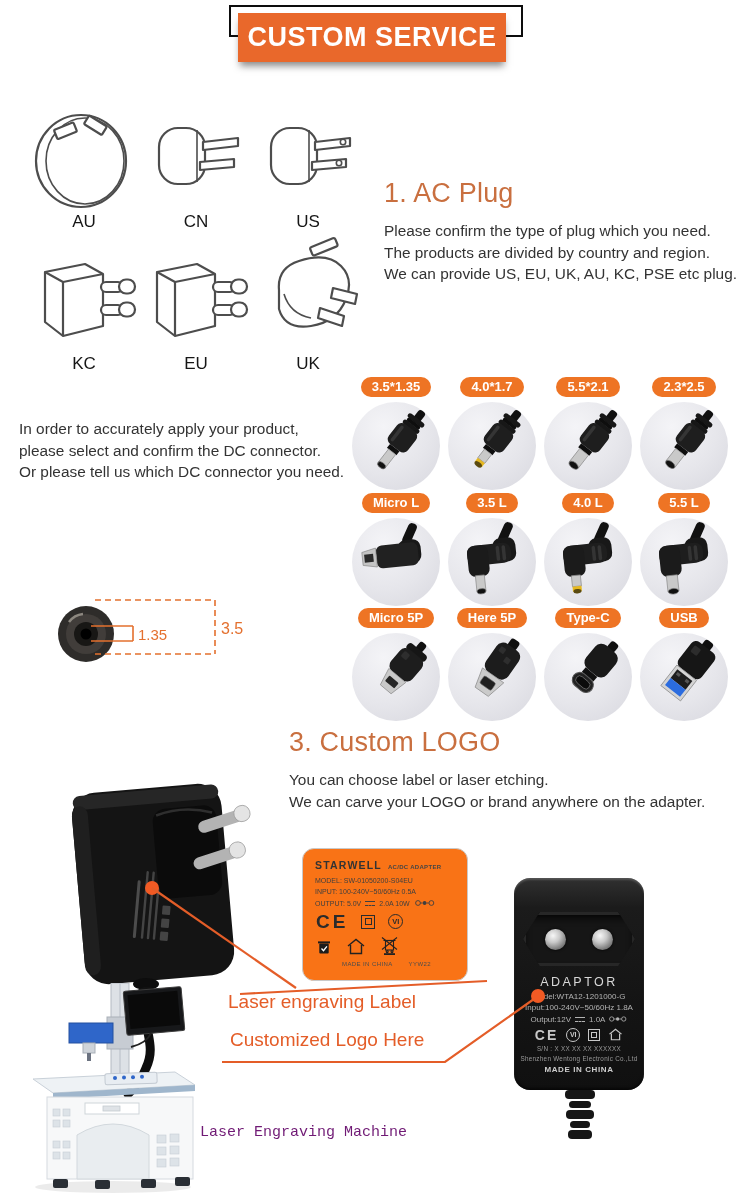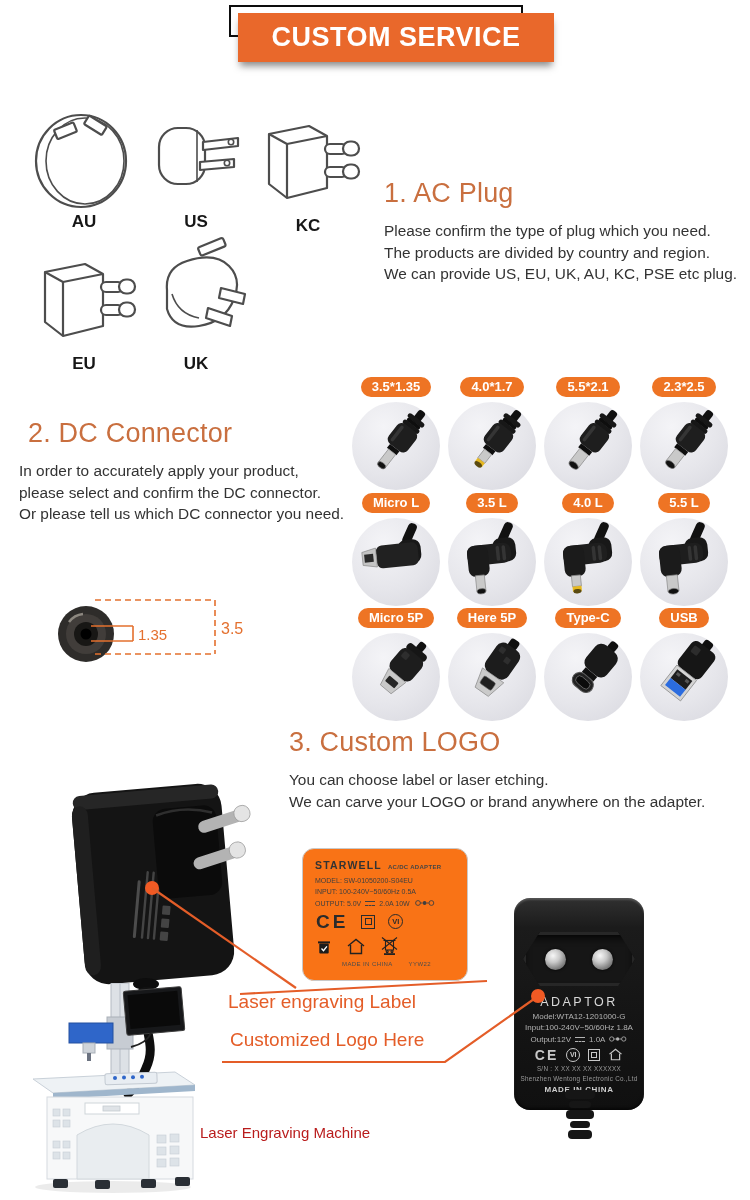--- a/index.html
+++ b/index.html
@@ -5,29 +5,29 @@
   :root{
     --banner:#E9682B; --badge:#EE7424; --heading:#C96F3F; --callout:#E45D28;
   }
   *{box-sizing:border-box;}
   html,body{margin:0;padding:0;background:#fff;}
   body{font-family:"Liberation Sans","DejaVu Sans",sans-serif;}
   .page{position:relative;width:750px;height:1200px;background:#fff;overflow:hidden;}
 
   
   .banner-outline{position:absolute;left:229px;top:5px;width:294px;height:32px;border:2px solid #0d0d0d;background:#fff;}
-  .banner{position:absolute;left:238px;top:13px;width:316px;height:49px;background:var(--banner);
+  .banner{position:absolute;left:238px;top:13px;width:268px;height:49px;background:var(--banner);
     box-shadow:0 6px 7px -2px rgba(45,45,45,.55);display:flex;align-items:center;justify-content:center;
     color:#fff;font-size:27px;font-weight:800;letter-spacing:.5px;}
 
   
   .plug-grid{position:absolute;left:28px;top:98px;display:grid;grid-template-columns:repeat(3,112px);grid-auto-rows:138px;justify-items:center;}
   .plug-cell{display:flex;flex-direction:column;align-items:center;}
   .plug-cell svg{display:block;}
-  .plug-cap{font-size:17px;font-weight:700;color:#161616;margin-top:0px;}
+  .plug-cap{font-size:17px;font-weight:400;color:#161616;margin-top:0px;}
   .ac-text{position:absolute;left:384px;top:178px;width:360px;}
   h2.sec{font-size:27px;font-weight:400;color:var(--heading);margin:0 0 11px 0;letter-spacing:.2px;}
   .para{font-size:15.4px;line-height:21.6px;color:#333;margin:0;}
 
   
   .dc-text{position:absolute;left:28px;top:418px;width:350px;}
   .dc-text .para{margin-left:-9px;}
   .dim-svg{position:absolute;left:55px;top:592px;}
   .dc-grid{position:absolute;left:348px;top:377px;display:grid;grid-template-columns:repeat(4,96px);grid-auto-rows:115.5px;justify-items:center;}
   .dc-cell{display:flex;flex-direction:column;align-items:center;}
@@ -48,21 +48,21 @@
   .lc-icons1{display:flex;align-items:center;gap:13px;margin-top:5px;margin-left:1px;}
   .ce{font-size:19px;letter-spacing:3px;font-weight:600;color:#2b2b2b;line-height:1;}
   .sq2{width:14px;height:14px;border:1.6px solid #2b2b2b;display:flex;align-items:center;justify-content:center;}
   .sq2 i{display:block;width:7px;height:7px;border:1.3px solid #2b2b2b;}
   .vic{width:15px;height:15px;border:1.3px solid #2b2b2b;border-radius:50%;display:flex;align-items:center;justify-content:center;font-size:7.5px;font-weight:700;color:#2b2b2b;}
   .lc-icons2{display:flex;align-items:flex-end;gap:15px;margin-top:5px;margin-left:2px;}
   .lc-made{display:flex;gap:16px;font-size:6px;color:#4c4c4c;margin-top:6px;justify-content:center;letter-spacing:.4px;}
 
   .adapterR{position:absolute;left:514px;top:878px;width:130px;height:212px;border-radius:16px;
     background:linear-gradient(180deg,#303030 0%,#1b1b1b 14%,#141414 60%,#101010 100%);
-    box-shadow:inset 0 2px 2px rgba(255,255,255,.18), inset 0 -2px 3px rgba(0,0,0,.6);margin-top:20px;}
+    box-shadow:inset 0 2px 2px rgba(255,255,255,.18), inset 0 -2px 3px rgba(0,0,0,.6);}
   .socket{width:112px;height:54px;margin:34px auto 0;background:#161616;
     clip-path:polygon(15% 0,85% 0,100% 50%,85% 100%,15% 100%,0 50%);
     display:flex;align-items:center;justify-content:center;gap:26px;
     box-shadow:inset 0 0 0 3px #272727, inset 0 5px 9px #000;}
   .pin{width:21px;height:21px;border-radius:50%;
     background:radial-gradient(circle at 38% 32%,#f7f7f7 0%,#c9c9c9 35%,#7e7e7e 70%,#4c4c4c 100%);
     box-shadow:0 0 3px #000;}
   .ad-title{margin-top:9px;text-align:center;font-size:12.5px;letter-spacing:2.5px;color:#d8d8d8;}
   .ad-line{text-align:center;font-size:8px;color:#b3b3b3;margin-top:2.5px;white-space:nowrap;display:flex;justify-content:center;align-items:center;gap:2px;}
   .dc-sym.lt{border-color:#b3b3b3;}
@@ -70,21 +70,21 @@
   .ce.lt{font-size:14px;color:#c8c8c8;letter-spacing:2px;font-weight:600;}
   .vic.lt{width:14px;height:14px;border-color:#c8c8c8;color:#c8c8c8;font-size:7px;}
   .sq2.lt{width:12px;height:12px;border-color:#c8c8c8;}
   .sq2.lt i{width:6px;height:6px;border-color:#c8c8c8;}
   .ad-tiny{text-align:center;font-size:6.3px;color:#9a9a9a;margin-top:3px;letter-spacing:.3px;}
   .ad-made{text-align:center;font-size:8px;font-weight:700;color:#cecece;margin-top:3px;letter-spacing:.6px;}
   .ribs{position:absolute;left:560px;top:1090px;width:40px;display:flex;flex-direction:column;align-items:center;}
   .ribs div{background:#161616;border-radius:4px;}
 
   .machine{position:absolute;left:25px;top:983px;}
-  .machine-cap{position:absolute;left:200px;top:1124px;font-size:15px;color:#b91c1c;}
+  .machine-cap{position:absolute;left:200px;top:1124px;font-size:15px;color:#701a75;font-family:Liberation Mono, monospace;}
   .callout{position:absolute;font-size:19px;font-weight:400;color:var(--callout);white-space:nowrap;}
   .co1{left:228px;top:991px;}
   .co2{left:230px;top:1029px;}
   .overlay{position:absolute;left:0;top:730px;pointer-events:none;}
 </style>
 </head>
 <body>
 
 <div class="page">
 
@@ -93,20 +93,29 @@
 
   <div class="plug-grid">
     <div class="plug-cell">
       <svg width="110" height="114" viewBox="0 0 110 114" fill="#fff" stroke="#4d4d4d" stroke-width="2.2" stroke-linejoin="round">
         <ellipse cx="52" cy="63" rx="45" ry="46"></ellipse>
         <ellipse cx="56" cy="63" rx="39" ry="43" fill="none" stroke-width="1.6"></ellipse>
         <rect x="26" y="28" width="21" height="10" rx="1.5" transform="rotate(-22 36 33)"></rect>
         <rect x="56" y="22" width="21" height="10" rx="1.5" transform="rotate(32 66 27)"></rect>
       </svg>
       <div class="plug-cap">AU</div>
+    </div>
+    <div class="plug-cell">
+      <svg width="110" height="114" viewBox="0 0 110 114" fill="#fff" stroke="#4d4d4d" stroke-width="2.2" stroke-linejoin="round">
+        <rect x="18" y="30" width="46" height="56" rx="19"></rect>
+        <path d="M56,32 v52" fill="none" stroke-width="1.6"></path>
+        <polygon points="62,44 97,40 97,48 62,52"></polygon>
+        <polygon points="59,64 93,61 93,69 59,72"></polygon>
+      </svg>
+      <div class="plug-cap">CN</div>
     </div>
     <div class="plug-cell">
       <svg width="110" height="114" viewBox="0 0 110 114" fill="#fff" stroke="#4d4d4d" stroke-width="2.2" stroke-linejoin="round">
         <rect x="18" y="30" width="46" height="56" rx="19"></rect>
         <path d="M56,32 v52" fill="none" stroke-width="1.6"></path>
         <polygon points="62,44 97,40 97,48 62,52"></polygon>
         <polygon points="59,64 93,61 93,69 59,72"></polygon>
         <circle cx="90" cy="44" r="2.7" fill="none" stroke-width="1.6"></circle>
         <circle cx="86" cy="65" r="2.7" fill="none" stroke-width="1.6"></circle>
       </svg>
@@ -149,21 +158,20 @@
   </div>
 
   <div class="ac-text">
     <h2 class="sec">1. AC Plug</h2>
     <p class="para">Please confirm the type of plug which you need.</p>
     <p class="para">The products are divided by country and region.</p>
     <p class="para">We can provide US, EU, UK, AU, KC, PSE etc plug.</p>
   </div>
 
   <div class="dc-text">
-    <h2 class="sec">2. DC Connector</h2>
     <p class="para">In order to accurately apply your product,</p>
     <p class="para">please select and confirm the DC connector.</p>
     <p class="para">Or please tell us which DC connector you need.</p>
   </div>
 
   <svg class="dim-svg" width="215" height="78" viewBox="0 0 215 78">
     <circle cx="31" cy="42" r="28" fill="#2e2c2a"></circle>
     <circle cx="31" cy="42" r="20" fill="#413d3a"></circle>
     <circle cx="31" cy="42" r="12" fill="#181715"></circle>
     <circle cx="31" cy="42" r="5.5" fill="#000"></circle>

